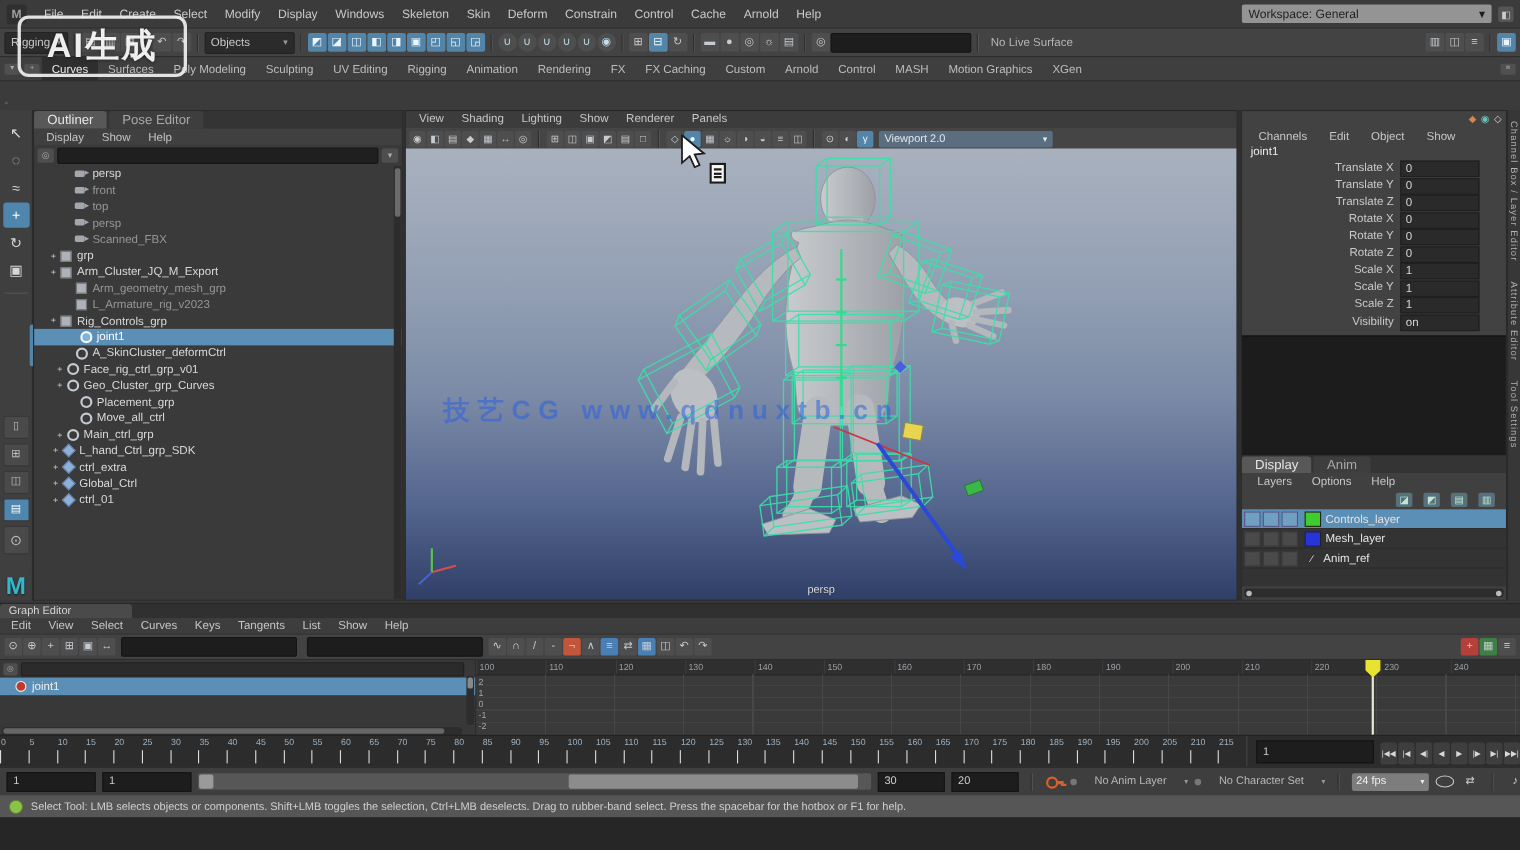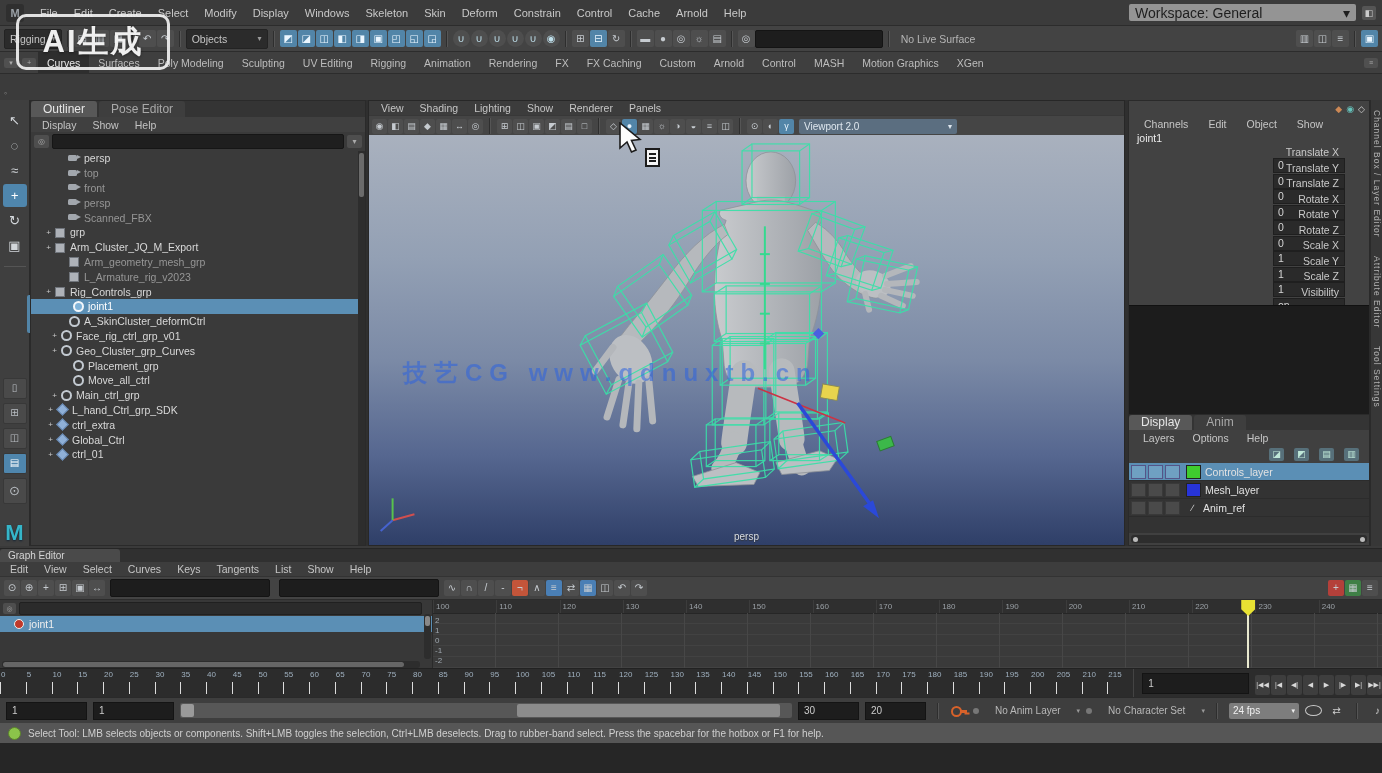--- a/index.html
+++ b/index.html
@@ -8,21 +8,21 @@
   .abs{position:absolute;}
   .row{display:flex;align-items:center;}
   .sep{width:1px;height:16px;background:#2e2e2e;border-right:1px solid #555;margin:0 5px;flex:none;}
   .spacer{flex:1;}
   
   .menubar{left:0;top:0;width:1382px;height:26px;background:#3b3b3b;border-bottom:1px solid #2c2c2c;padding:0 6px;box-sizing:border-box;}
   .applogo{width:18px;height:18px;background:#2f2f2f;border-radius:3px;color:#9aa0a6;font-weight:bold;
     text-align:center;line-height:18px;margin-right:8px;flex:none;}
   .mitem{padding:0 8px;color:#c9c9c9;cursor:default;white-space:nowrap;}
   .wsdd{height:17px;background:#949494;border-radius:2px;color:#1e1e1e;display:flex;align-items:center;
-    padding:0 6px;width:215px;justify-content:space-between;font-size:14px;}
+    padding:0 6px;width:215px;justify-content:space-between;font-size:11px;}
   .locktog{width:14px;height:14px;margin-left:6px;background:#555;border-radius:2px;color:#ccc;font-size:9px;line-height:14px;text-align:center;}
   .statusrow{left:0;top:26px;width:1382px;height:26px;background:#434343;border-bottom:1px solid #2c2c2c;padding:0 4px;box-sizing:border-box;}
   .dd{height:18px;background:#2b2b2b;border:1px solid #232323;border-radius:2px;display:flex;align-items:center;
     padding:0 5px;color:#c5c5c5;font-size:10.5px;white-space:nowrap;}
   .dd .caret{margin-left:6px;font-size:8px;color:#9a9a9a;}
   .icgroup{display:flex;align-items:center;gap:1px;}
   .ic{width:17px;height:17px;background:#4e4e4e;border-radius:2px;color:#c6cbd0;font-size:10px;line-height:17px;
     text-align:center;flex:none;font-style:normal;cursor:default;}
   .ic i{font-style:normal;}
   .ic.hl{background:#5285a8;color:#eaf6ff;}
@@ -82,21 +82,21 @@
   .persplabel{position:absolute;bottom:3px;left:0;right:0;text-align:center;color:#d6dbe2;font-size:10px;text-shadow:0 1px 1px #333;}
   .vpwatermark{position:absolute;left:34px;top:222px;font-size:24px;font-weight:bold;letter-spacing:7px;
     color:rgba(43,99,224,0.55);white-space:nowrap;}
   
   .rightpanel{left:1128px;top:100px;width:242px;height:446px;background:#424242;border:1px solid #2a2a2a;box-sizing:border-box;display:flex;flex-direction:column;}
   .cbtopicons{height:15px;display:flex;justify-content:flex-end;align-items:center;gap:4px;padding-right:4px;flex:none;}
   .cbtopicons span{font-size:9px;}
   .cbmenus{height:16px;display:flex;gap:2px;padding-left:6px;align-items:center;flex:none;}
   .cbmenus span{padding:0 9px;font-size:10.5px;color:#c6c6c6;}
   .cbnode{height:14px;font-size:10.5px;color:#ececec;padding-left:8px;flex:none;}
-  .cbrow{display:flex;align-items:flex-end;height:15.5px;padding-right:24px;flex-direction:column;}
+  .cbrow{display:flex;align-items:flex-start;height:15.5px;padding-right:24px;}
   .cblabel{flex:1;text-align:right;padding-right:6px;font-size:10.5px;color:#c9c9c9;}
   .cbval{width:66px;height:13px;background:#2a2a2a;border:1px solid #1f1f1f;color:#d6d6d6;font-size:10.5px;
     line-height:13px;padding-left:4px;flex:none;}
   .cbblack{flex:1;background:#1c1c1c;margin-top:4px;border-top:1px solid #111;}
   
   .layered{height:130px;flex:none;background:#404040;border-top:1px solid #2a2a2a;display:flex;flex-direction:column;}
   .lyrrow{display:flex;align-items:center;height:17px;background:#333;border-bottom:1px solid #2c2c2c;padding-left:2px;}
   .lyrrow.sel{background:#5b8fb5;}
   .lyrtog{width:13px;height:12px;background:#4a4a4a;border:1px solid #393939;margin-right:2px;flex:none;font-size:8px;line-height:12px;text-align:center;color:#bbb;}
   .lyrrow.sel .lyrtog{background:#6fa0c2;border-color:#558;}
@@ -361,26 +361,26 @@
       <div>
 
       <div class="orow" style="padding-left: 26px;">
             <span class="exp"></span>
             <span class="tree-ic" data-icon="cam"></span>
             <span class="olabel">persp</span>
           </div>
           <div class="orow" style="padding-left: 26px;">
             <span class="exp"></span>
             <span class="tree-ic" data-icon="cam"></span>
-            <span class="olabel dim">top</span>
+            <span class="olabel dim">front</span>
           </div>
           <div class="orow" style="padding-left: 26px;">
             <span class="exp"></span>
             <span class="tree-ic" data-icon="cam"></span>
-            <span class="olabel dim">front</span>
+            <span class="olabel dim">top</span>
           </div>
           <div class="orow" style="padding-left: 26px;">
             <span class="exp"></span>
             <span class="tree-ic" data-icon="cam"></span>
             <span class="olabel dim">persp</span>
           </div>
           <div class="orow" style="padding-left: 26px;">
             <span class="exp"></span>
             <span class="tree-ic" data-icon="cam"></span>
             <span class="olabel dim">Scanned_FBX</span>

